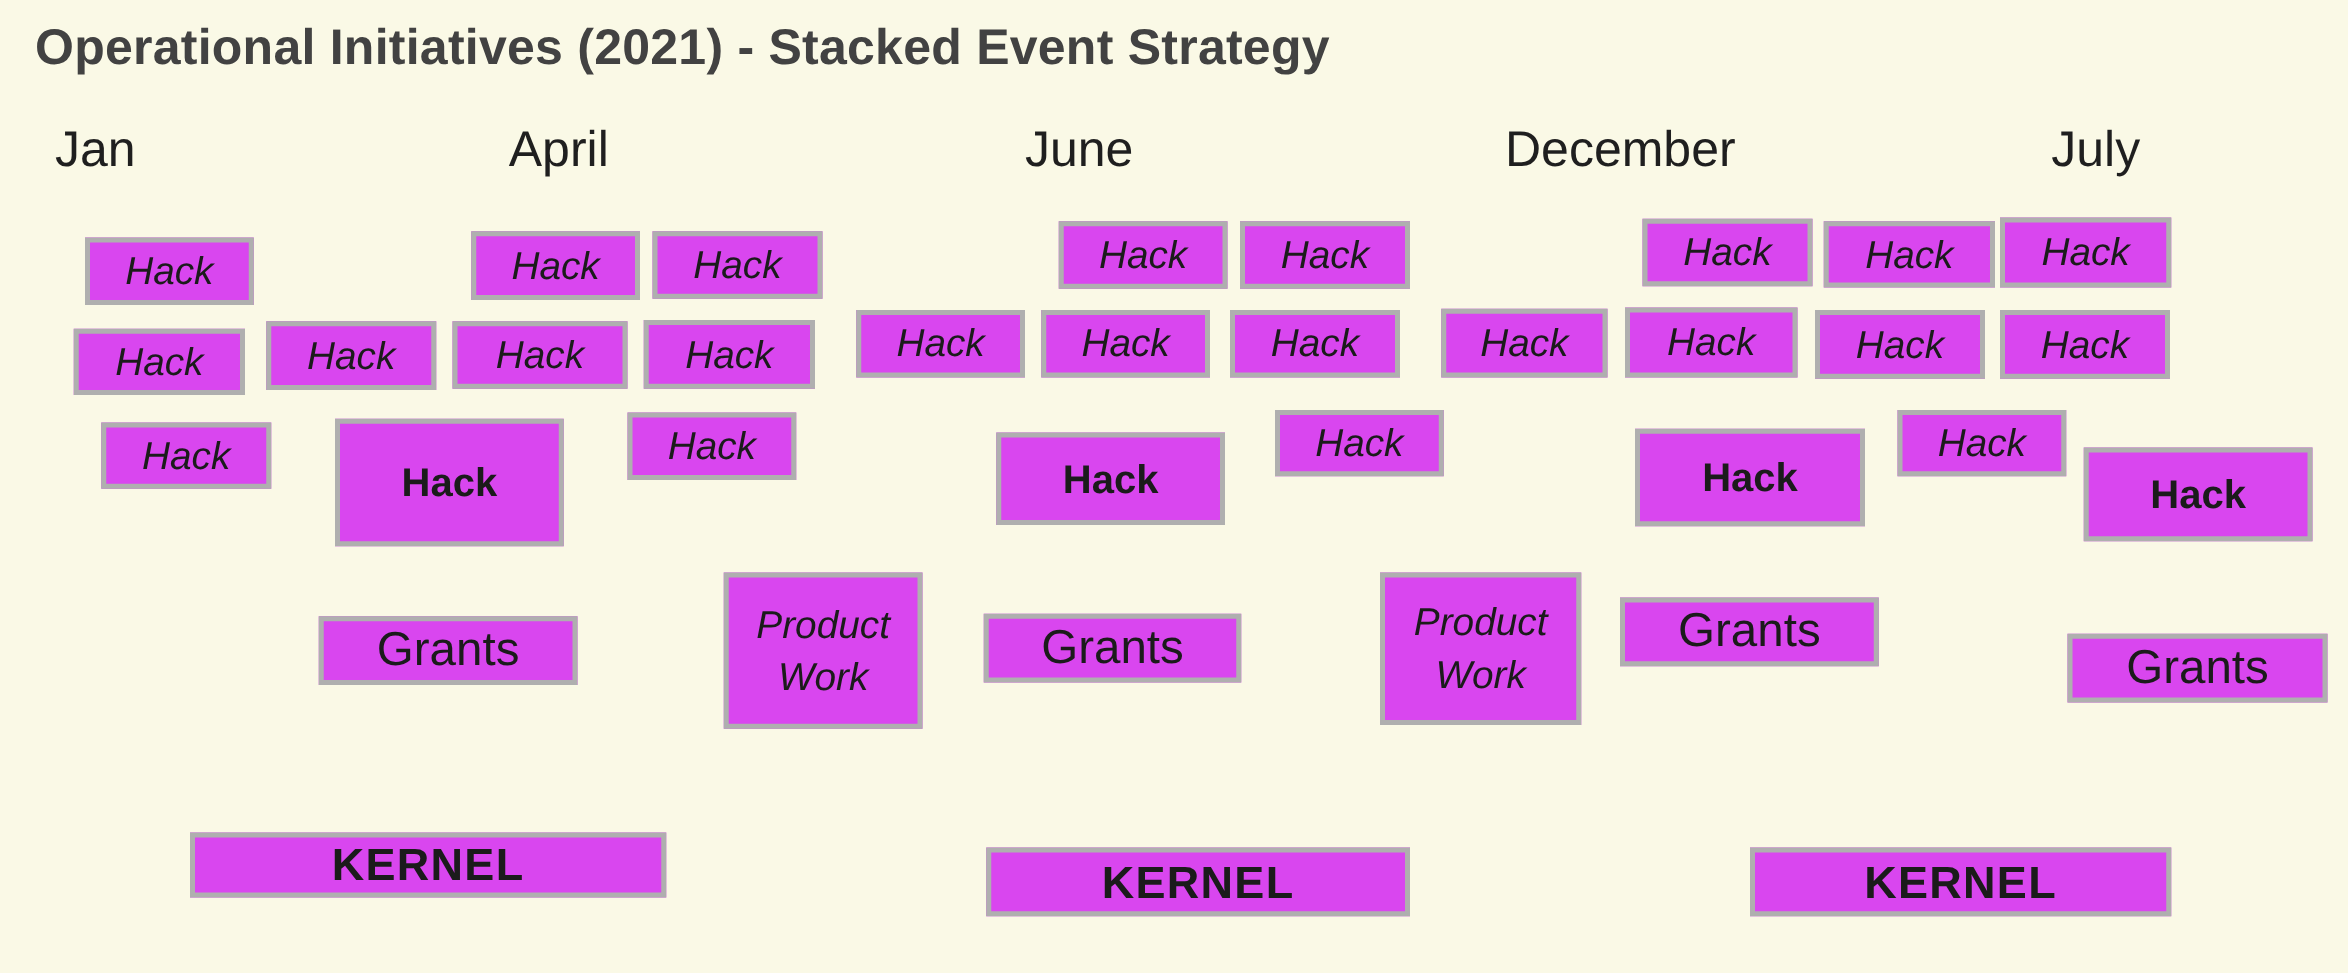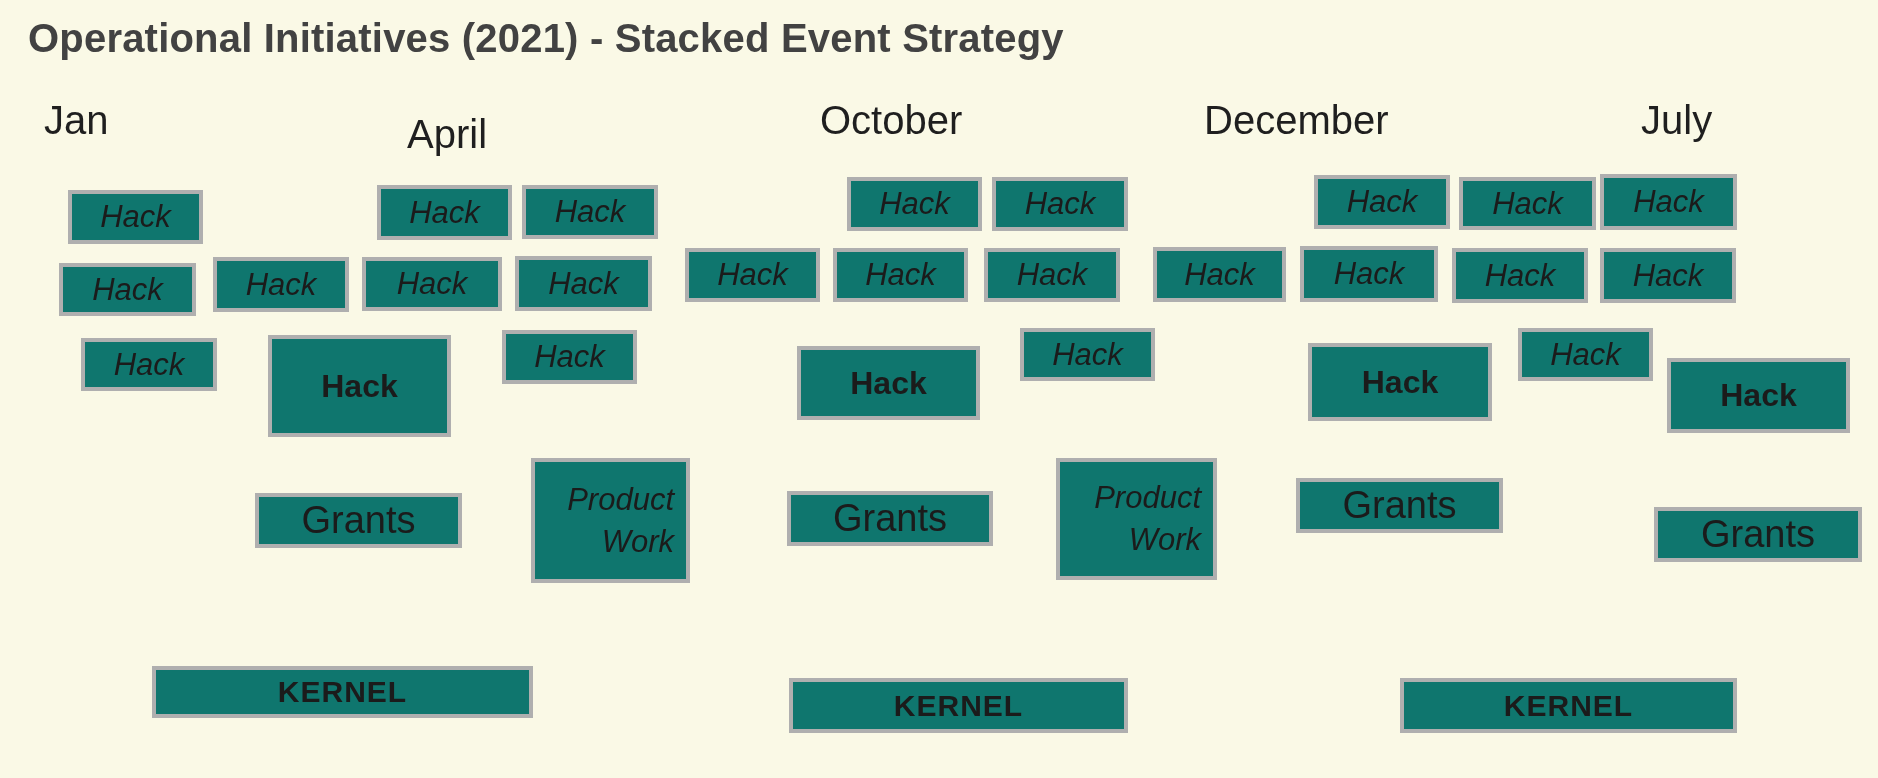--- a/index.html
+++ b/index.html
@@ -28,70 +28,71 @@
   }
   .month {
     position: absolute;
     top: 98px;
     font-size: 40px;
     font-weight: 400;
     color: #1F1F1F;
     white-space: nowrap;
   }
   .month-jan      { left: 44px; }
-  .month-april    { left: 407px; margin-top: 14px; }
+  .month-april    { left: 407px; }
   .month-july     { left: 820px; }
   .month-october  { left: 1204px; }
   .month-december { left: 1641px; }
 
   .box {
     position: absolute;
     box-sizing: border-box;
     border: 4px solid #AFAFAF;
-    background: #0f766e;
+    background: #d946ef;
     display: flex;
     align-items: center;
     justify-content: center;
-    text-align: right;
+    text-align: center;
     color: #1B1B1B;
   }
   .hack-small {
     font-style: italic;
     font-size: 31px;
     font-weight: 400;
   }
   .hack-big {
     font-weight: 700;
     font-size: 32px;
   }
   .grants {
     font-weight: 400;
     font-size: 38px;
   }
   .product {
     font-style: italic;
     font-size: 31px;
     line-height: 42px;
     padding: 0 12px;
+    margin-left: 48px;
   }
   .kernel {
     font-weight: 700;
-    font-size: 30px;
+    font-size: 36px;
     letter-spacing: 1px;
   }
 </style>
 </head>
 <body>
 
 <div class="canvas">
   <div class="page-title">Operational Initiatives (2021) - Stacked Event Strategy</div>
 
   <div class="month month-jan">Jan</div>
   <div class="month month-april">April</div>
-  <div class="month month-july">October</div>
+  <div class="month month-july">June</div>
   <div class="month month-october">December</div>
   <div class="month month-december">July</div>
 
   <div id="boxes-layer">
       <div class="box hack-small" style="left: 68px; top: 190px; width: 135px; height: 54px;">Hack</div>
       <div class="box hack-small" style="left: 377px; top: 185px; width: 135px; height: 55px;">Hack</div>
       <div class="box hack-small" style="left: 522px; top: 185px; width: 136px; height: 54px;">Hack</div>
       <div class="box hack-small" style="left: 847px; top: 177px; width: 135px; height: 54px;">Hack</div>
       <div class="box hack-small" style="left: 992px; top: 177px; width: 136px; height: 54px;">Hack</div>
       <div class="box hack-small" style="left: 1314px; top: 175px; width: 136px; height: 54px;">Hack</div>

